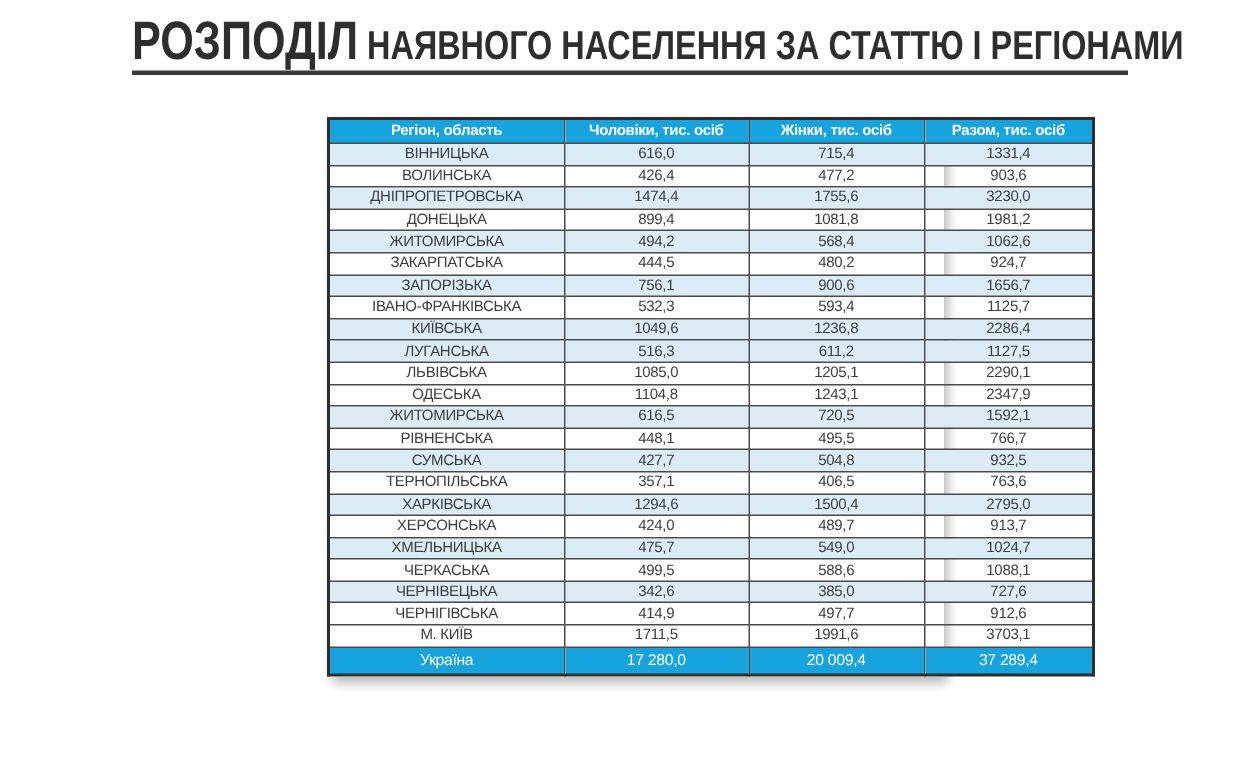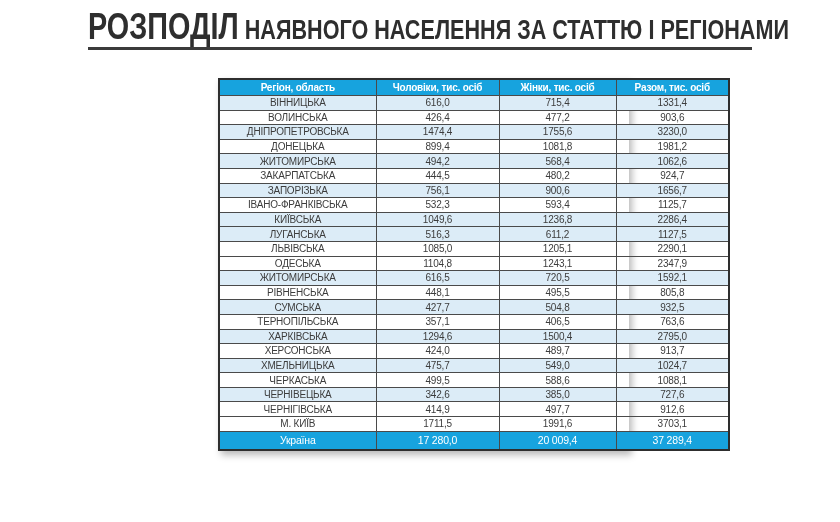--- a/index.html
+++ b/index.html
@@ -162,21 +162,21 @@
           <tr class="shaded">
             <td>ЖИТОМИРСЬКА</td>
             <td>616,5</td>
             <td>720,5</td>
             <td>1592,1</td>
           </tr>
           <tr>
             <td>РІВНЕНСЬКА</td>
             <td>448,1</td>
             <td>495,5</td>
-            <td>805,8</td>
+            <td>766,7</td>
           </tr>
           <tr class="shaded">
             <td>СУМСЬКА</td>
             <td>427,7</td>
             <td>504,8</td>
             <td>932,5</td>
           </tr>
           <tr>
             <td>ТЕРНОПІЛЬСЬКА</td>
             <td>357,1</td>

